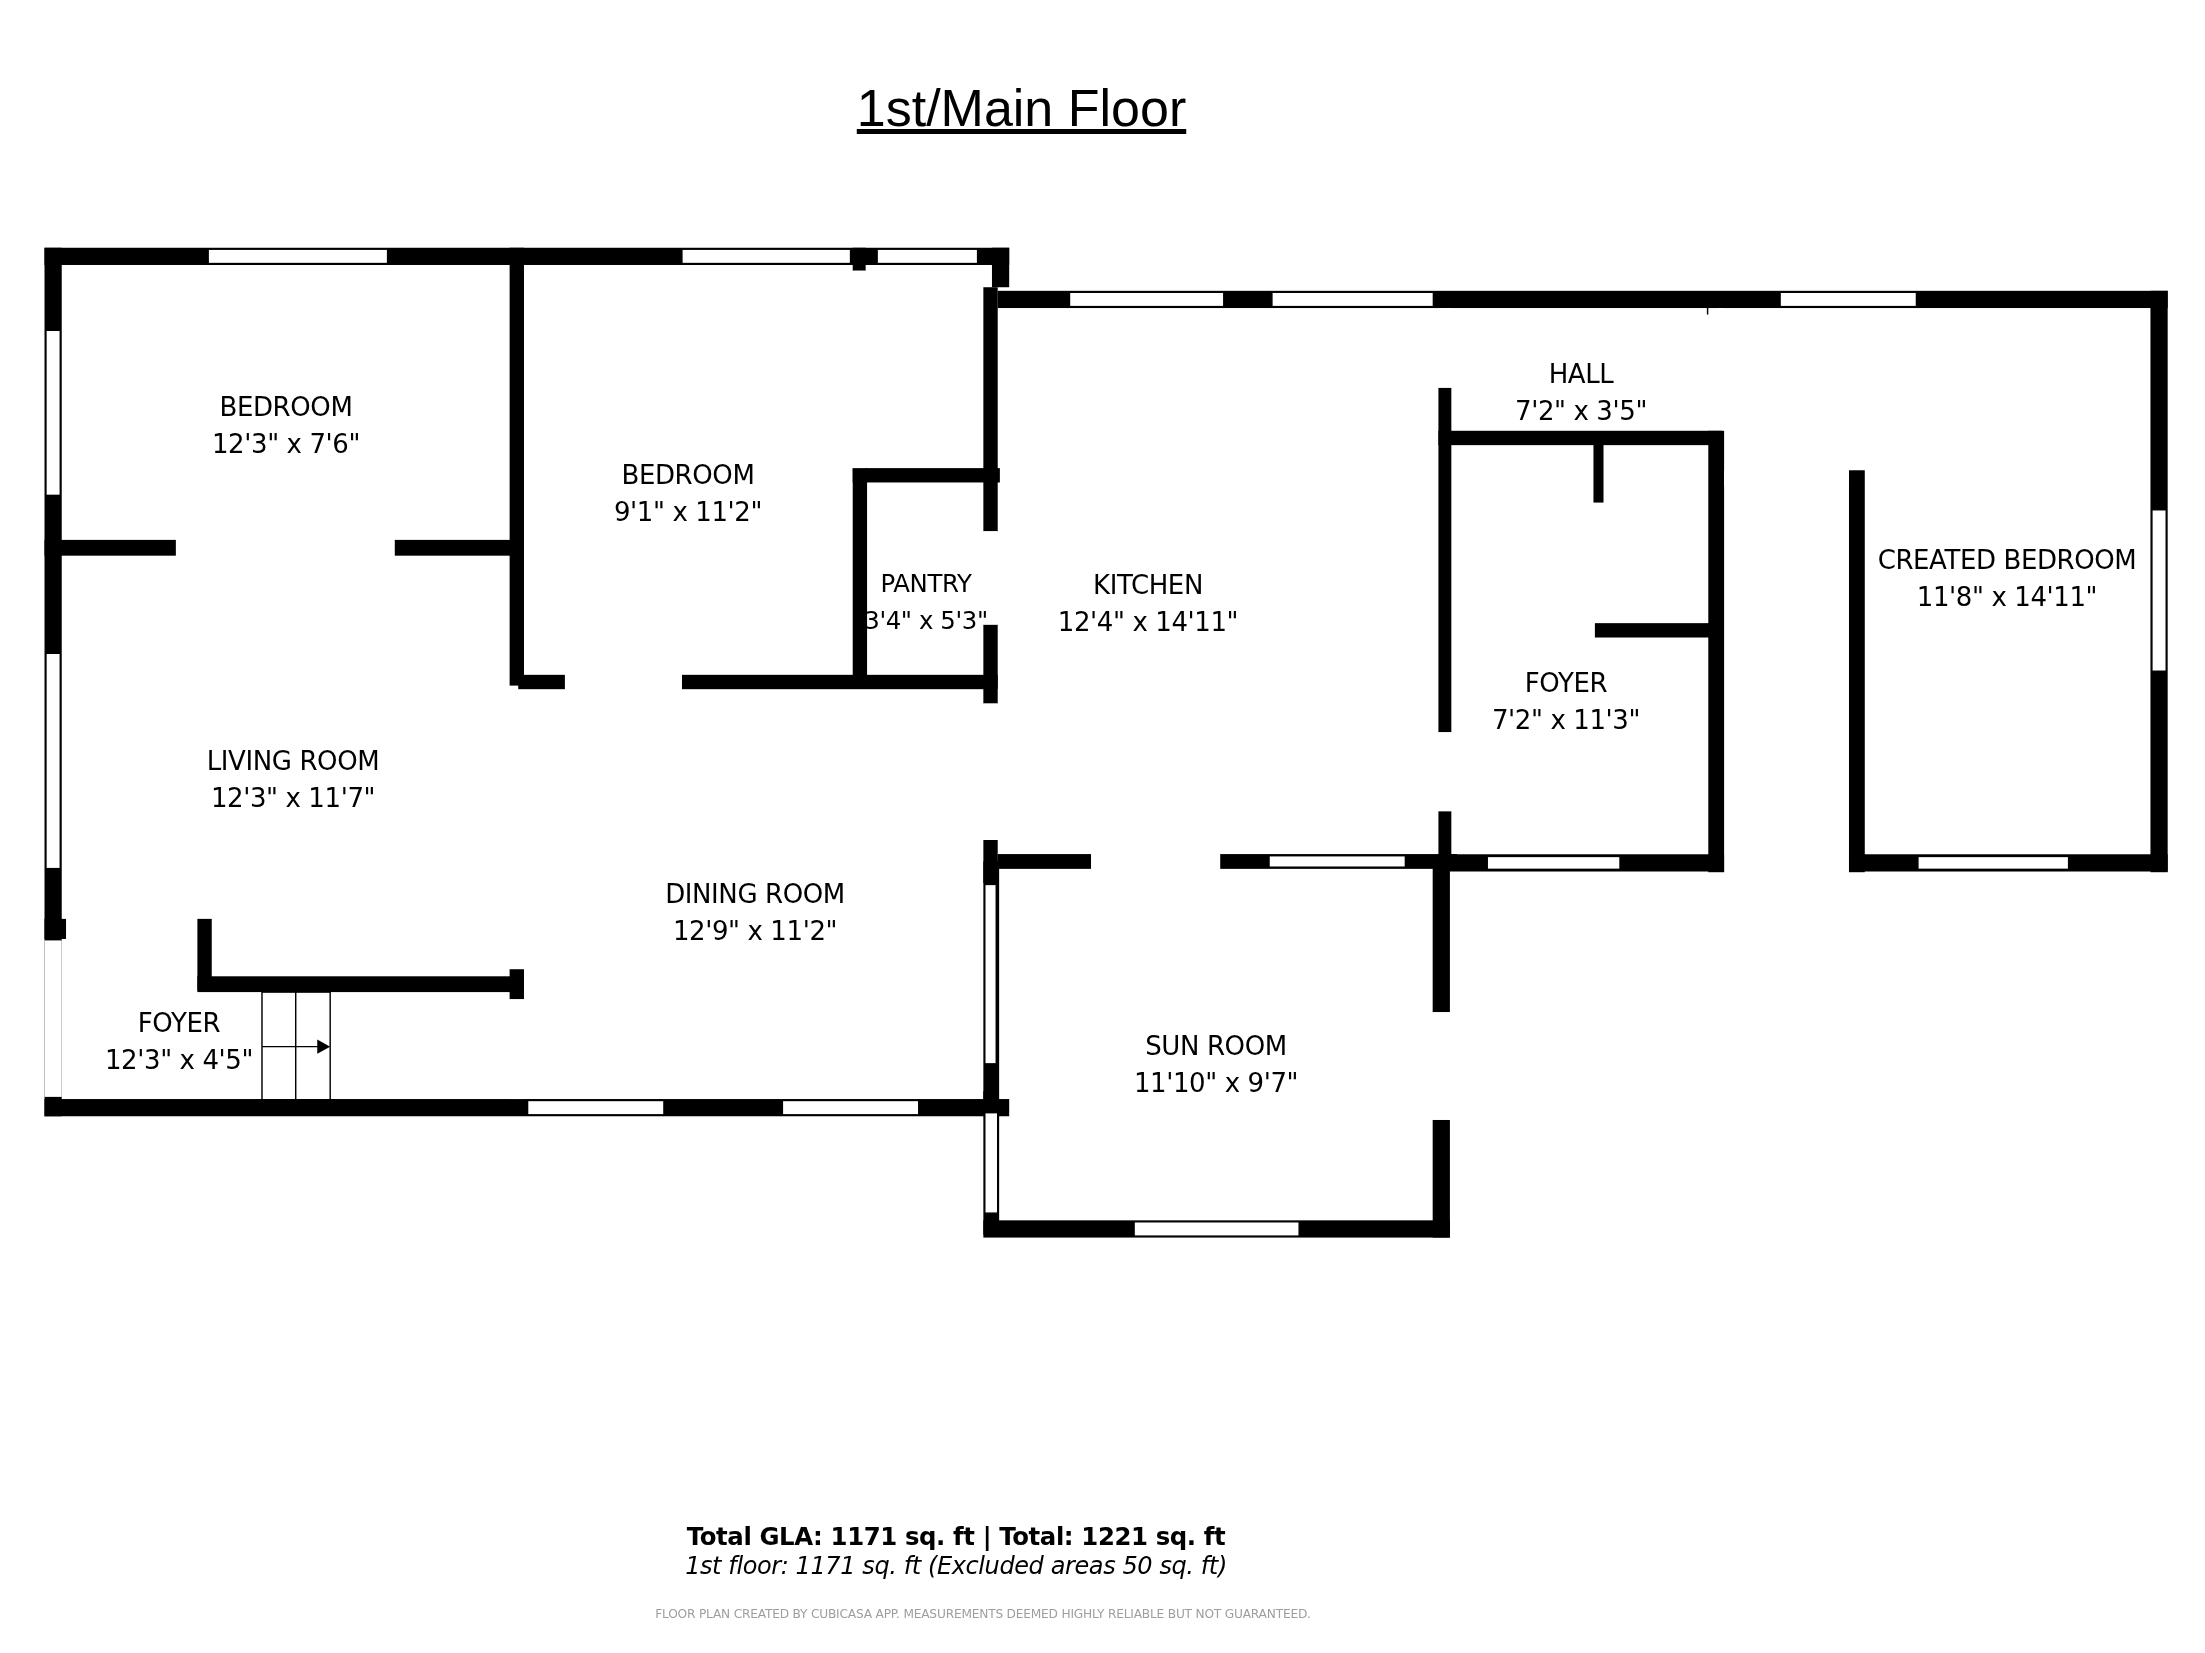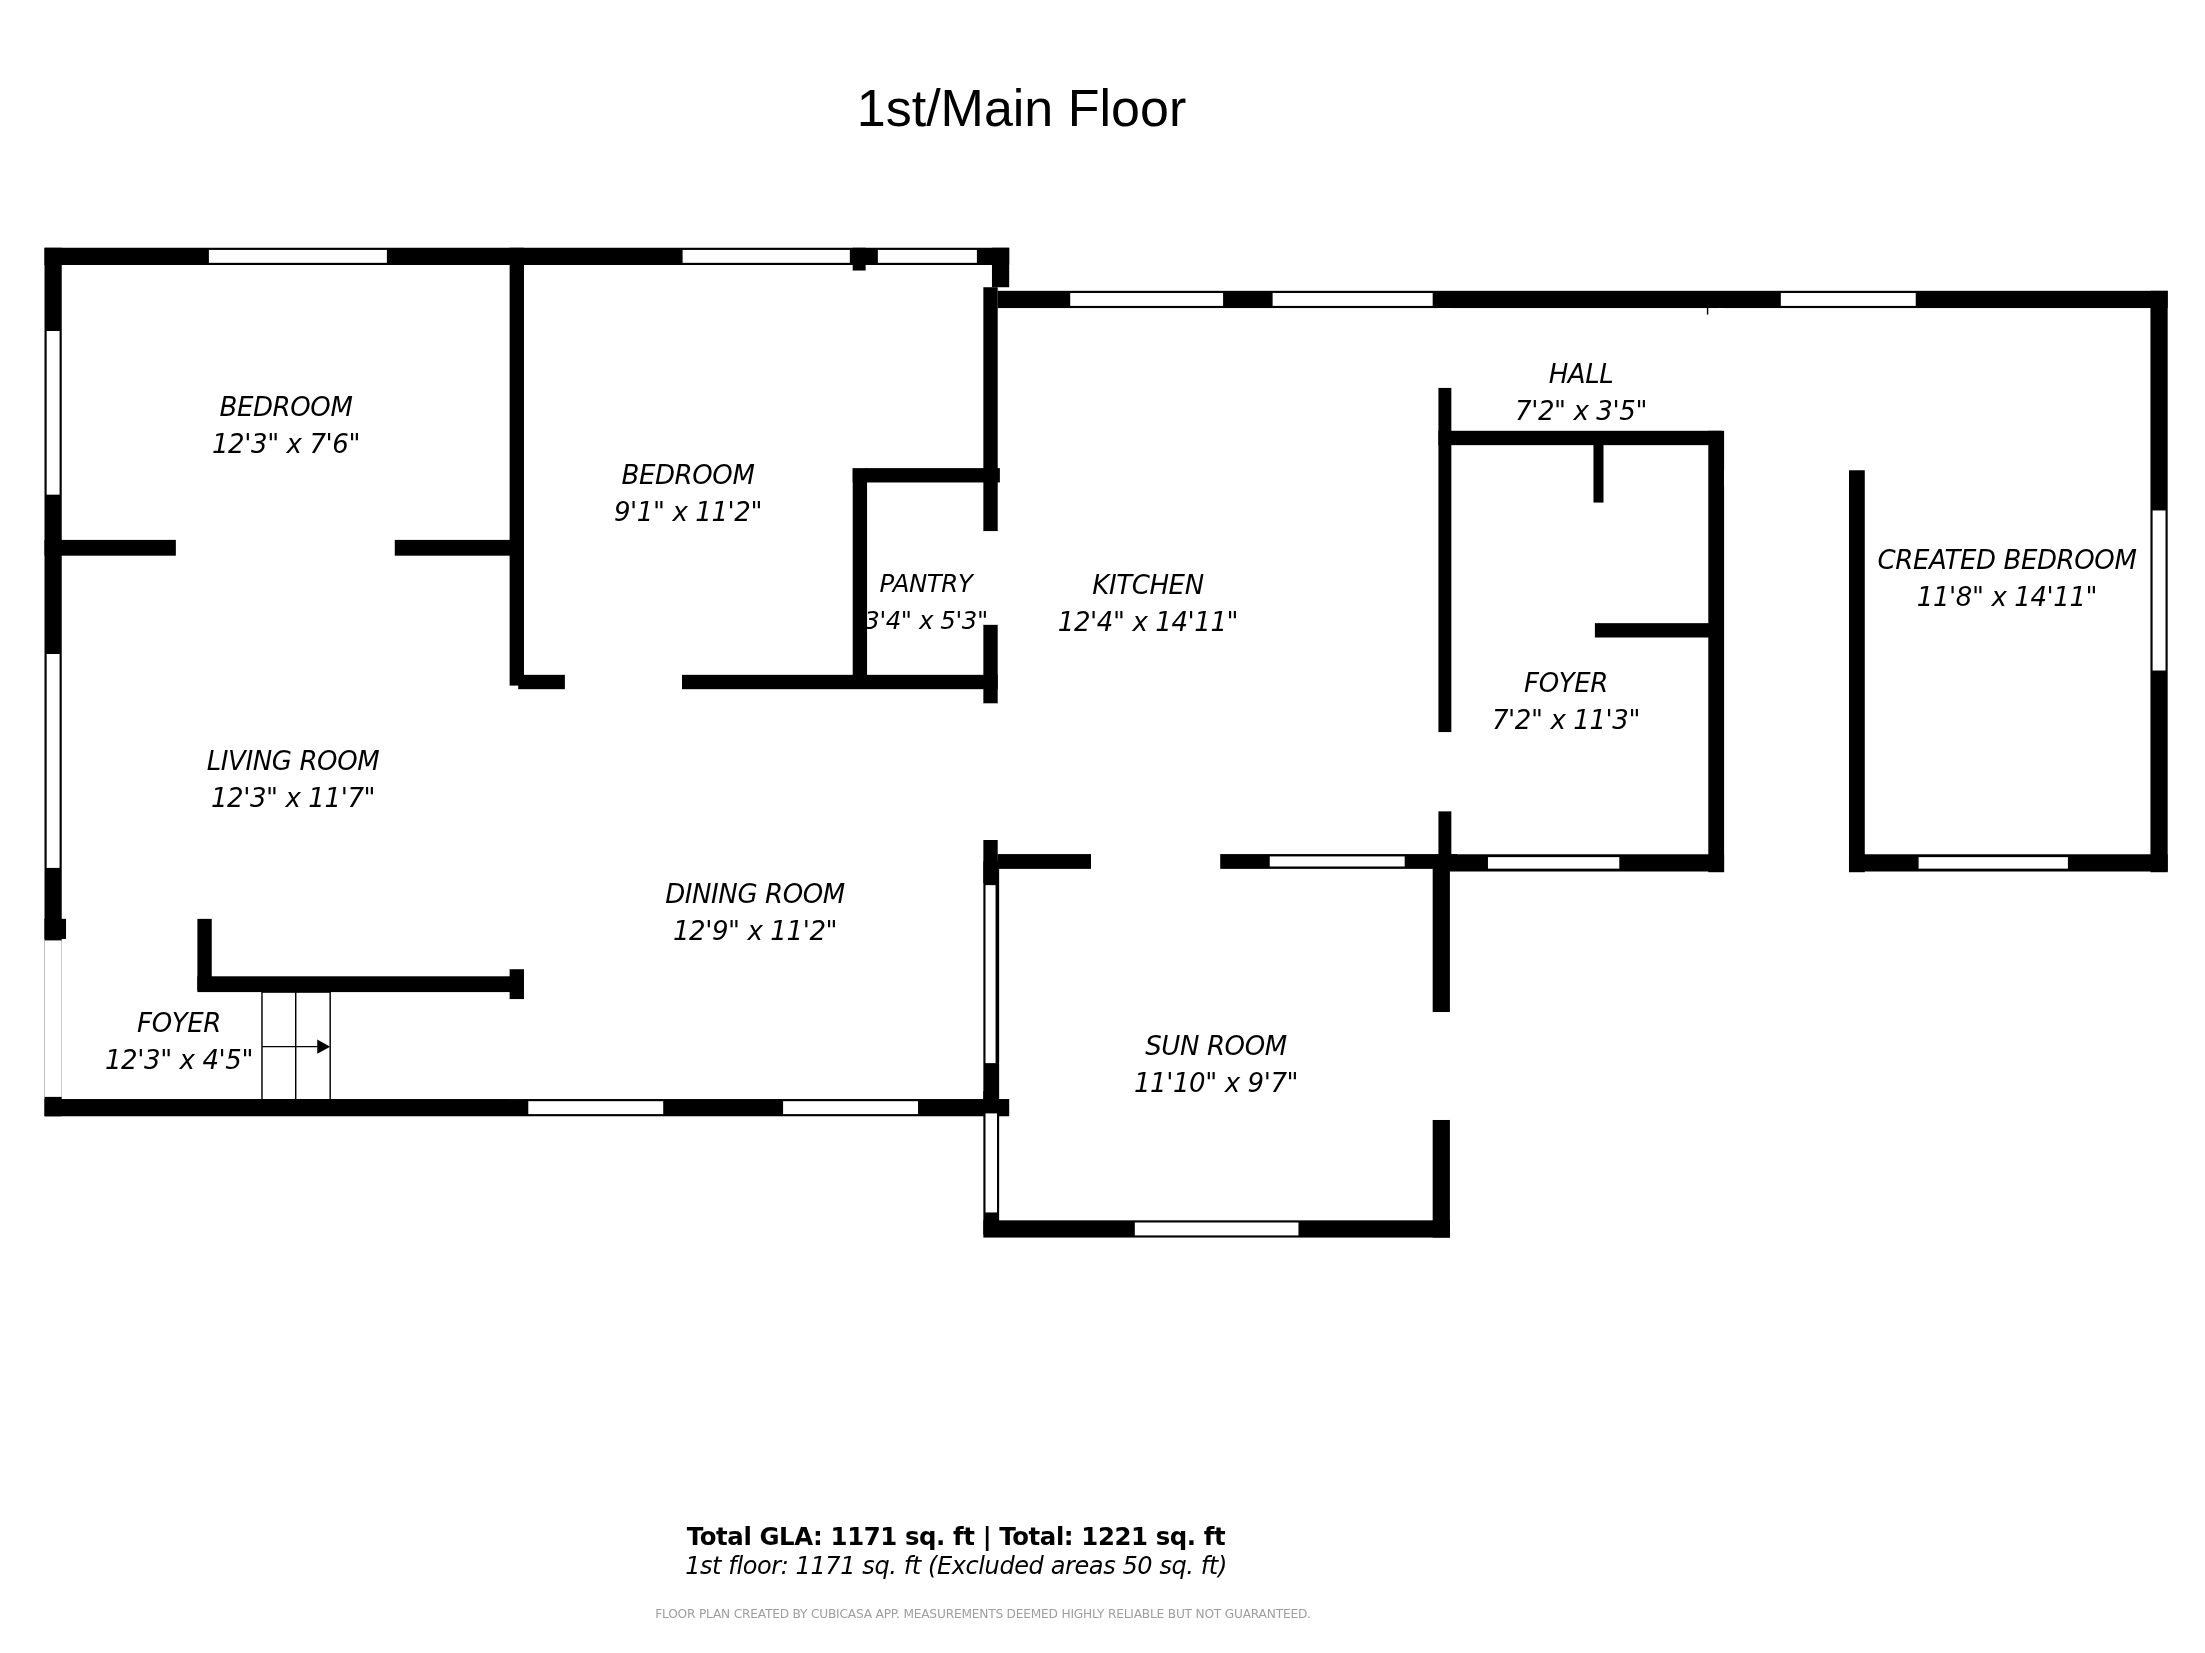--- a/index.html
+++ b/index.html
@@ -1,19 +1,19 @@
 <!DOCTYPE html>
 <html style="font-size:11.5px"><head>
 <meta charset="utf-8">
 <style>
   html, body { margin:0; padding:0; background:#ffffff; }
   body { width:2205px; height:1654px; position:relative; overflow:hidden; font-family:"Liberation Sans", sans-serif; color:#000; }
-  .title { position:absolute; left:0; width:2043px; top:78px; text-align:center; font-size:52px; font-family:"Liberation Sans", sans-serif; }
+  .title { position:absolute; left:0; width:2043px; top:78px; text-align:center; font-size:52px; font-family:"Liberation Sans", sans-serif;text-decoration:underline; }
   svg.plan { position:absolute; left:0; top:0; }
-  .room-label { position:absolute; text-align:center; transform:translate(-50%,-50%); font-family:"DejaVu Sans", sans-serif; font-size:26px; line-height:37px; white-space:nowrap; letter-spacing:-0.4px;font-style:italic; }
+  .room-label { position:absolute; text-align:center; transform:translate(-50%,-50%); font-family:"DejaVu Sans", sans-serif; font-size:26px; line-height:37px; white-space:nowrap; letter-spacing:-0.4px; }
   .room-label span { display:block; }
   .footer { position:absolute; left:0; width:1912px; text-align:center; font-family:"DejaVu Sans", sans-serif; }
   .f1 { top:1522px; font-size:24.4px; font-weight:bold; letter-spacing:-0.4px; }
   .f2 { top:1552px; font-size:24px; letter-spacing:-0.4px;font-style:italic; }
   .f3 { top:1607px; font-size:12.2px; color:#9e9e9e; letter-spacing:-0.2px;padding-left:27px; }
 </style>
 </head>
 <body>
 
 <div class="title">1st/Main Floor</div>

